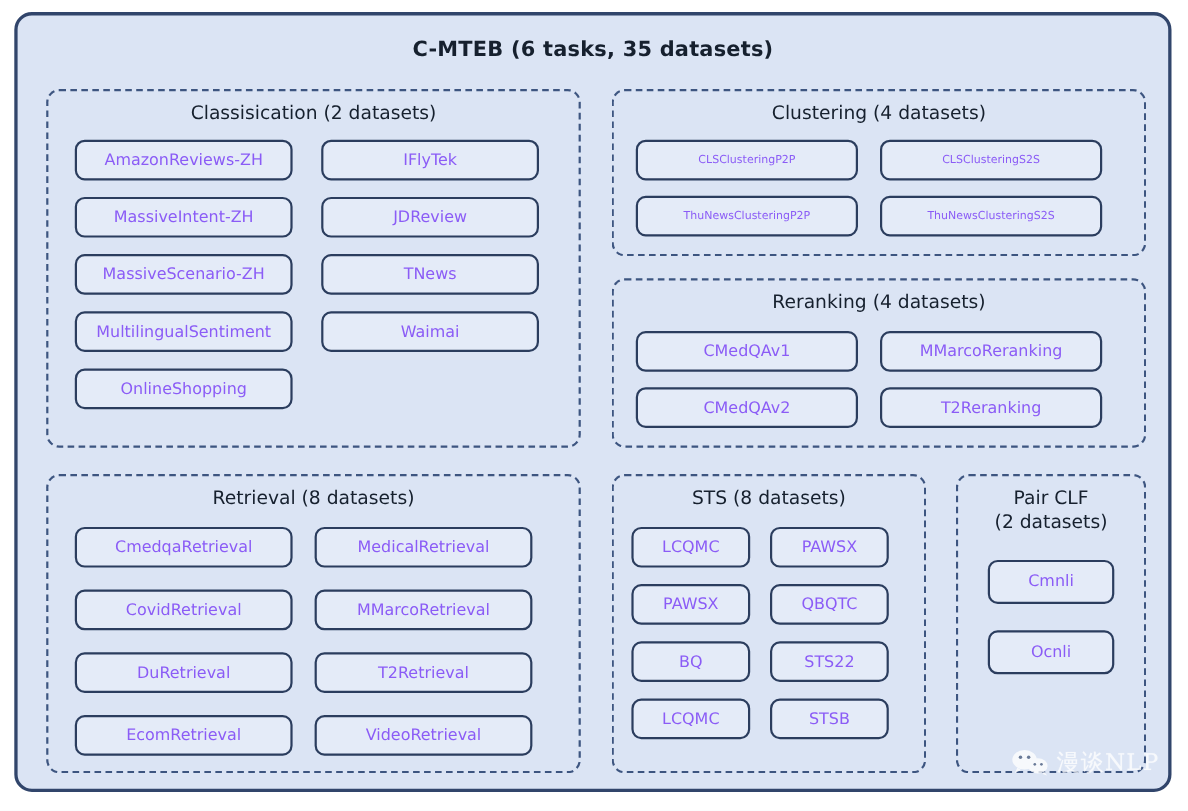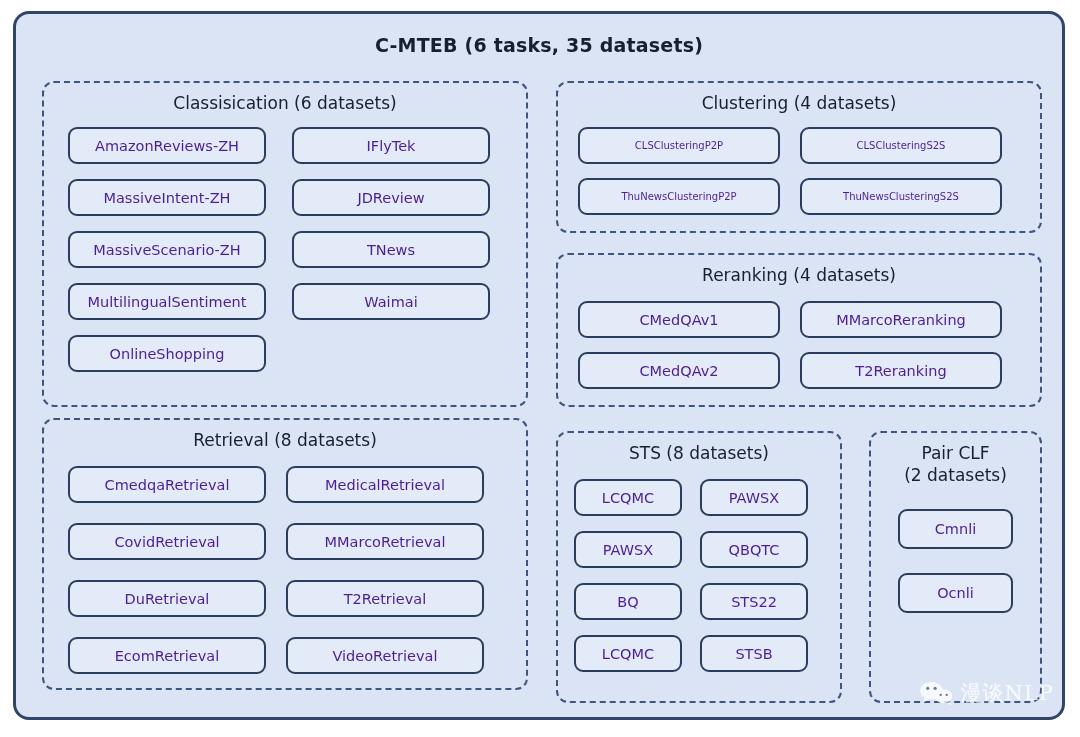--- a/index.html
+++ b/index.html
@@ -57,21 +57,21 @@
     font-size: 17px;
     color: #16202e;
     line-height: 1.28;
     white-space: pre-line;
   }
 
   
   #group-classification { left: 26px;  top: 67px;  width: 486px; height: 326px; }
   #group-clustering     { left: 540px; top: 67px;  width: 486px; height: 152px; }
   #group-reranking      { left: 540px; top: 239px; width: 486px; height: 154px; }
-  #group-retrieval      { left: 26px;  top: 404px; width: 486px; height: 272px; }
+  #group-retrieval      { left: 26px;  top: 417px; width: 486px; height: 272px; }
   #group-sts            { left: 540px; top: 417px; width: 286px; height: 272px; }
   #group-pairclf        { left: 853px; top: 417px; width: 173px; height: 272px; }
 
   
   .items {
     position: absolute;
     left: 0;
     width: 100%;
     box-sizing: border-box;
     display: flex;
@@ -80,21 +80,21 @@
   }
   .ds-box {
     box-sizing: border-box;
     background: #e4ebf8;
     border: 2px solid #2b3d5e;
     border-radius: 9px;
     display: flex;
     align-items: center;
     justify-content: center;
     font-size: 14.5px;
-    color: #4c1d95;
+    color: #8b5cf6;
     height: 37px;
     white-space: nowrap;
   }
 
   
   #group-classification .items {
     top: 44px;
     padding: 0 24px;
     column-gap: 26px;
     row-gap: 15px;
@@ -168,21 +168,21 @@
   #watermark .wm-icon { width: 38px; height: 26px; display: block; }
 </style>
 </head>
 <body>
 
 <div id="root">
 
   <div class="root-title">C-MTEB (6 tasks, 35 datasets)</div>
 
   <div class="group" id="group-classification">
-    <div class="group-title">Classisication (6 datasets)</div>
+    <div class="group-title">Classisication (2 datasets)</div>
     <div class="items">
         <div class="ds-box">AmazonReviews-ZH</div>
         <div class="ds-box">IFlyTek</div>
         <div class="ds-box">MassiveIntent-ZH</div>
         <div class="ds-box">JDReview</div>
         <div class="ds-box">MassiveScenario-ZH</div>
         <div class="ds-box">TNews</div>
         <div class="ds-box">MultilingualSentiment</div>
         <div class="ds-box">Waimai</div>
         <div class="ds-box">OnlineShopping</div>

